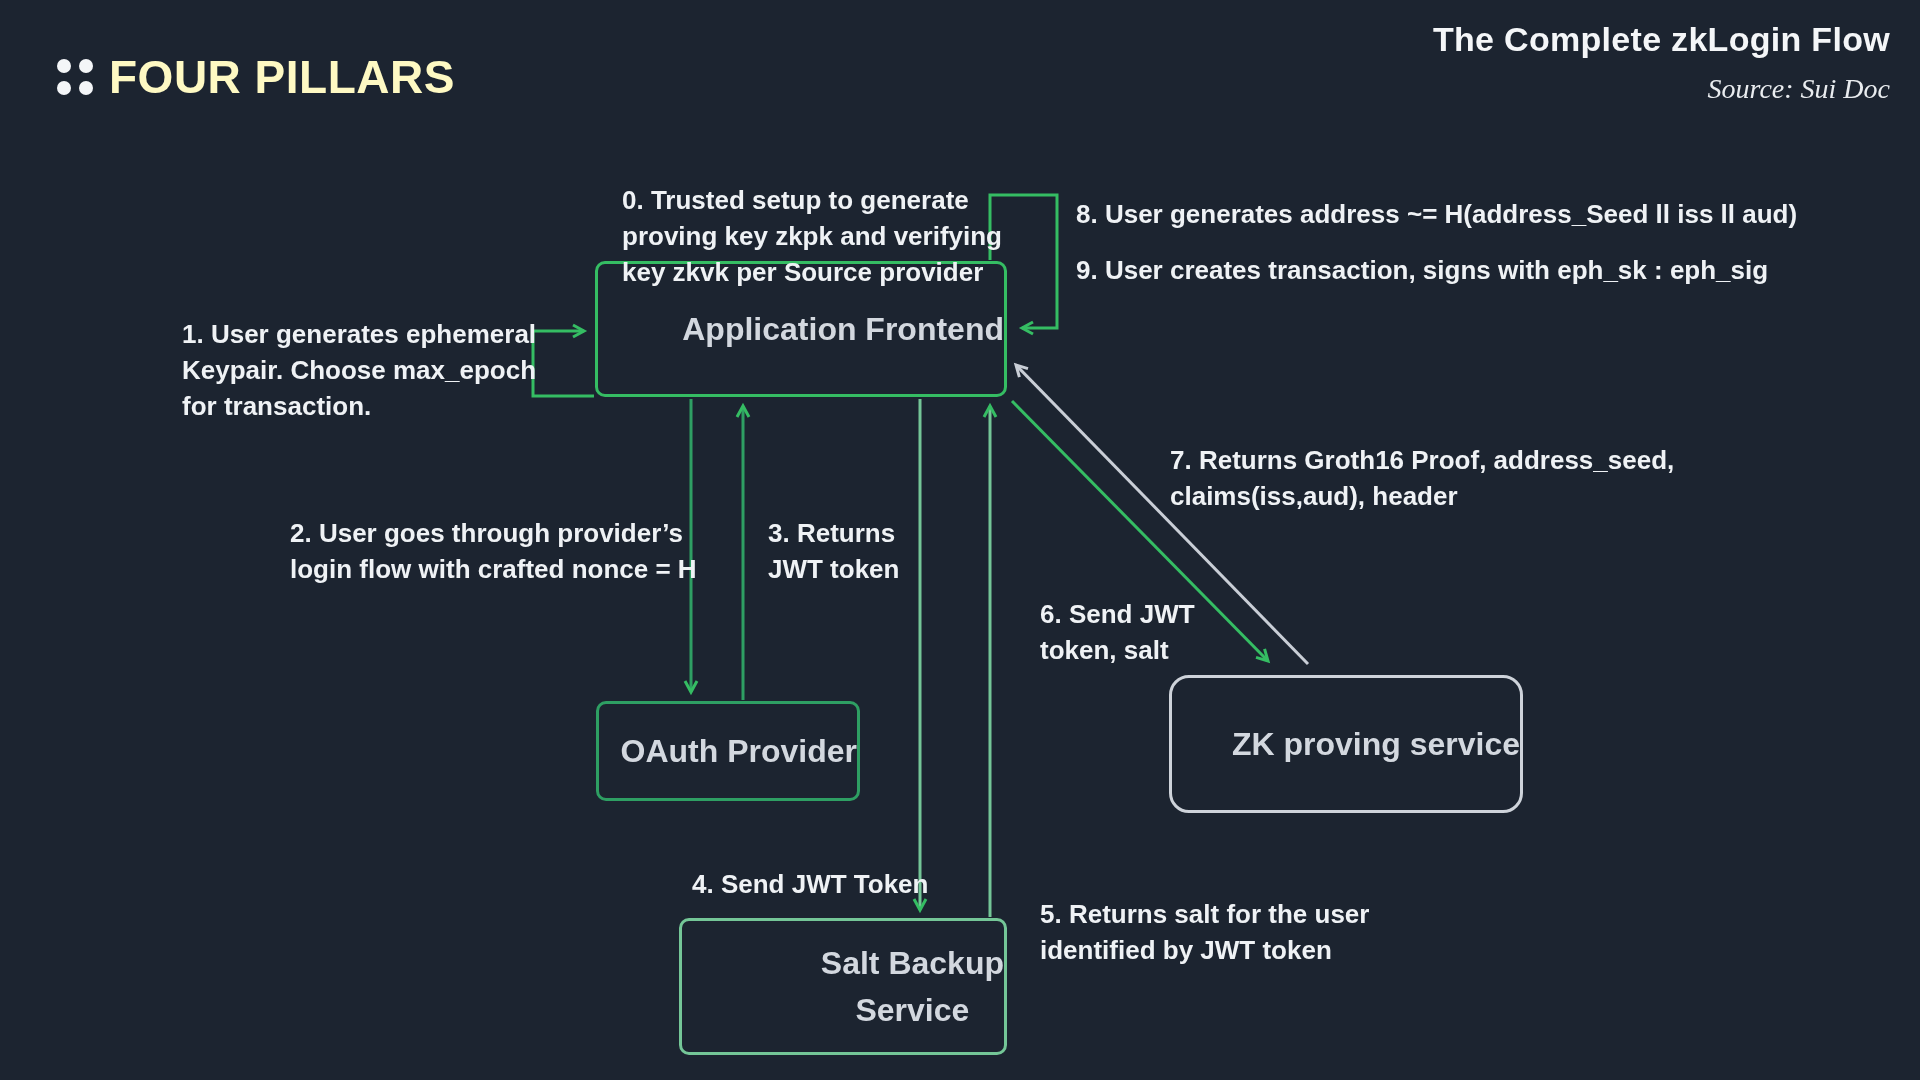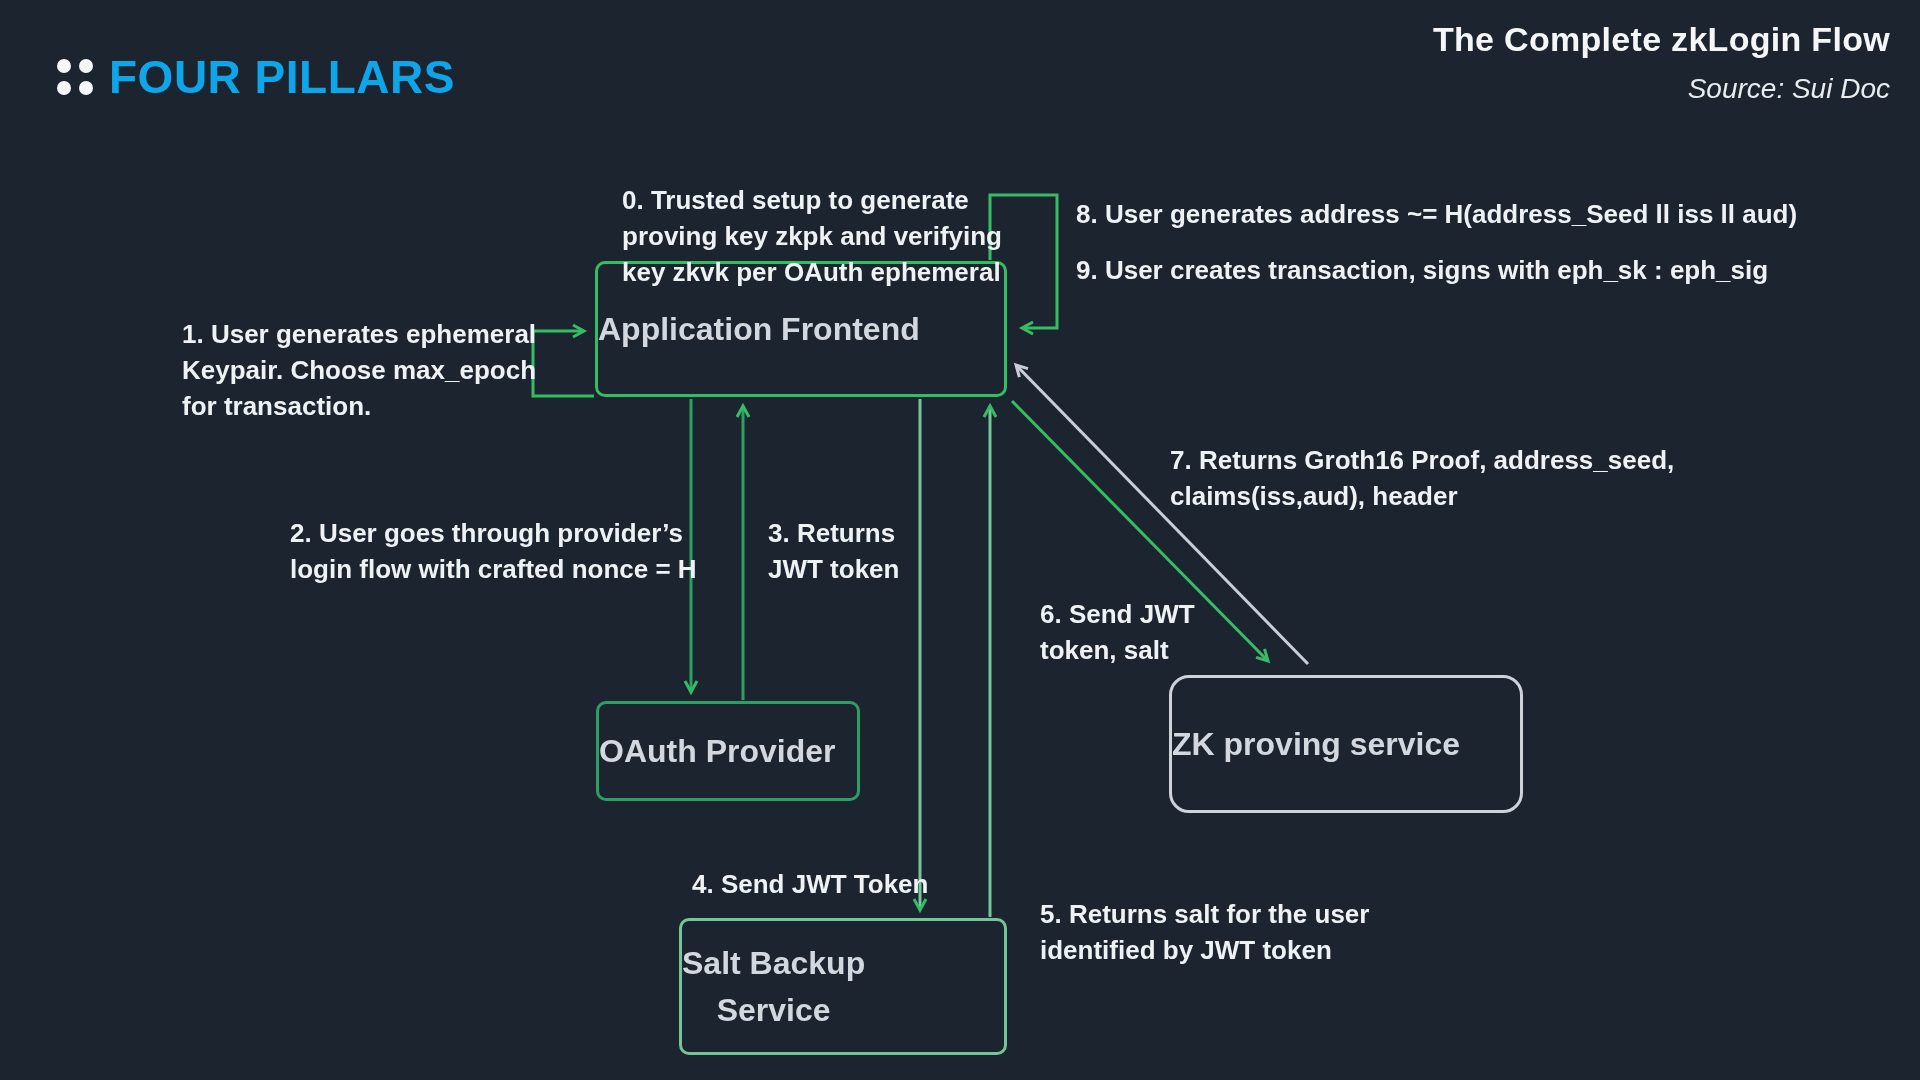--- a/index.html
+++ b/index.html
@@ -9,29 +9,29 @@
     font-family:"Liberation Sans", sans-serif;
     position:relative;overflow:hidden;
     -webkit-font-smoothing:antialiased;
   }
   .abs{position:absolute;}
 
   
   .logo{left:57px;top:50px;display:flex;align-items:center;gap:16px;}
   .logo-dots{display:grid;grid-template-columns:14px 14px;grid-template-rows:14px 14px;gap:8px;}
   .logo-dots i{width:14px;height:14px;border-radius:50%;background:#f4f6f8;display:block;}
-  .logo-text{color:#0ea5e9;font-size:46px;font-weight:700;letter-spacing:.5px;}
+  .logo-text{color:#fef9c3;font-size:46px;font-weight:700;letter-spacing:.5px;}
   .title-wrap{right:30px;top:20px;text-align:right;}
   .title{color:#f4f6f8;font-size:34px;font-weight:700;letter-spacing:.3px;}
-  .source{color:#e9ecef;font-size:28px;font-style:italic;margin-top:14px;}
+  .source{color:#e9ecef;font-size:28px;font-style:italic;margin-top:14px;font-family:Liberation Serif, serif;}
 
   
   .node{
     border-radius:10px;
-    display:flex;align-items:center;justify-content:flex-start;
+    display:flex;align-items:center;justify-content:flex-end;
     color:#d3d8df;font-weight:700;font-size:32px;text-align:center;
     box-sizing:border-box;background:transparent;
     line-height:1.45;
   }
   .node-app {left:595px;top:261px;width:412px;height:136px;border:3px solid #35bd63;}
   .node-oauth{left:596px;top:701px;width:264px;height:100px;border:3px solid #2e9f63;}
   .node-zk  {left:1169px;top:675px;width:354px;height:138px;border:3px solid #ced3da;border-radius:20px;}
   .node-salt{left:679px;top:918px;width:328px;height:137px;border:3px solid #74c697;}
 
   
@@ -109,21 +109,21 @@
 <div class="abs node node-salt">
   <span>
     <span>Salt Backup</span><br>
     <span>Service</span>
   </span>
 </div>
 
 <div class="abs note n0">
   <div>0. Trusted setup to generate</div>
   <div>proving key zkpk and verifying</div>
-  <div>key zkvk per OAuth ephemeral</div>
+  <div>key zkvk per Source provider</div>
 </div>
 
 <div class="abs note n1">
   <div>1. User generates ephemeral</div>
   <div>Keypair. Choose max_epoch</div>
   <div>for transaction.</div>
 </div>
 
 <div class="abs note n2">
   <div>2. User goes through provider’s</div>

